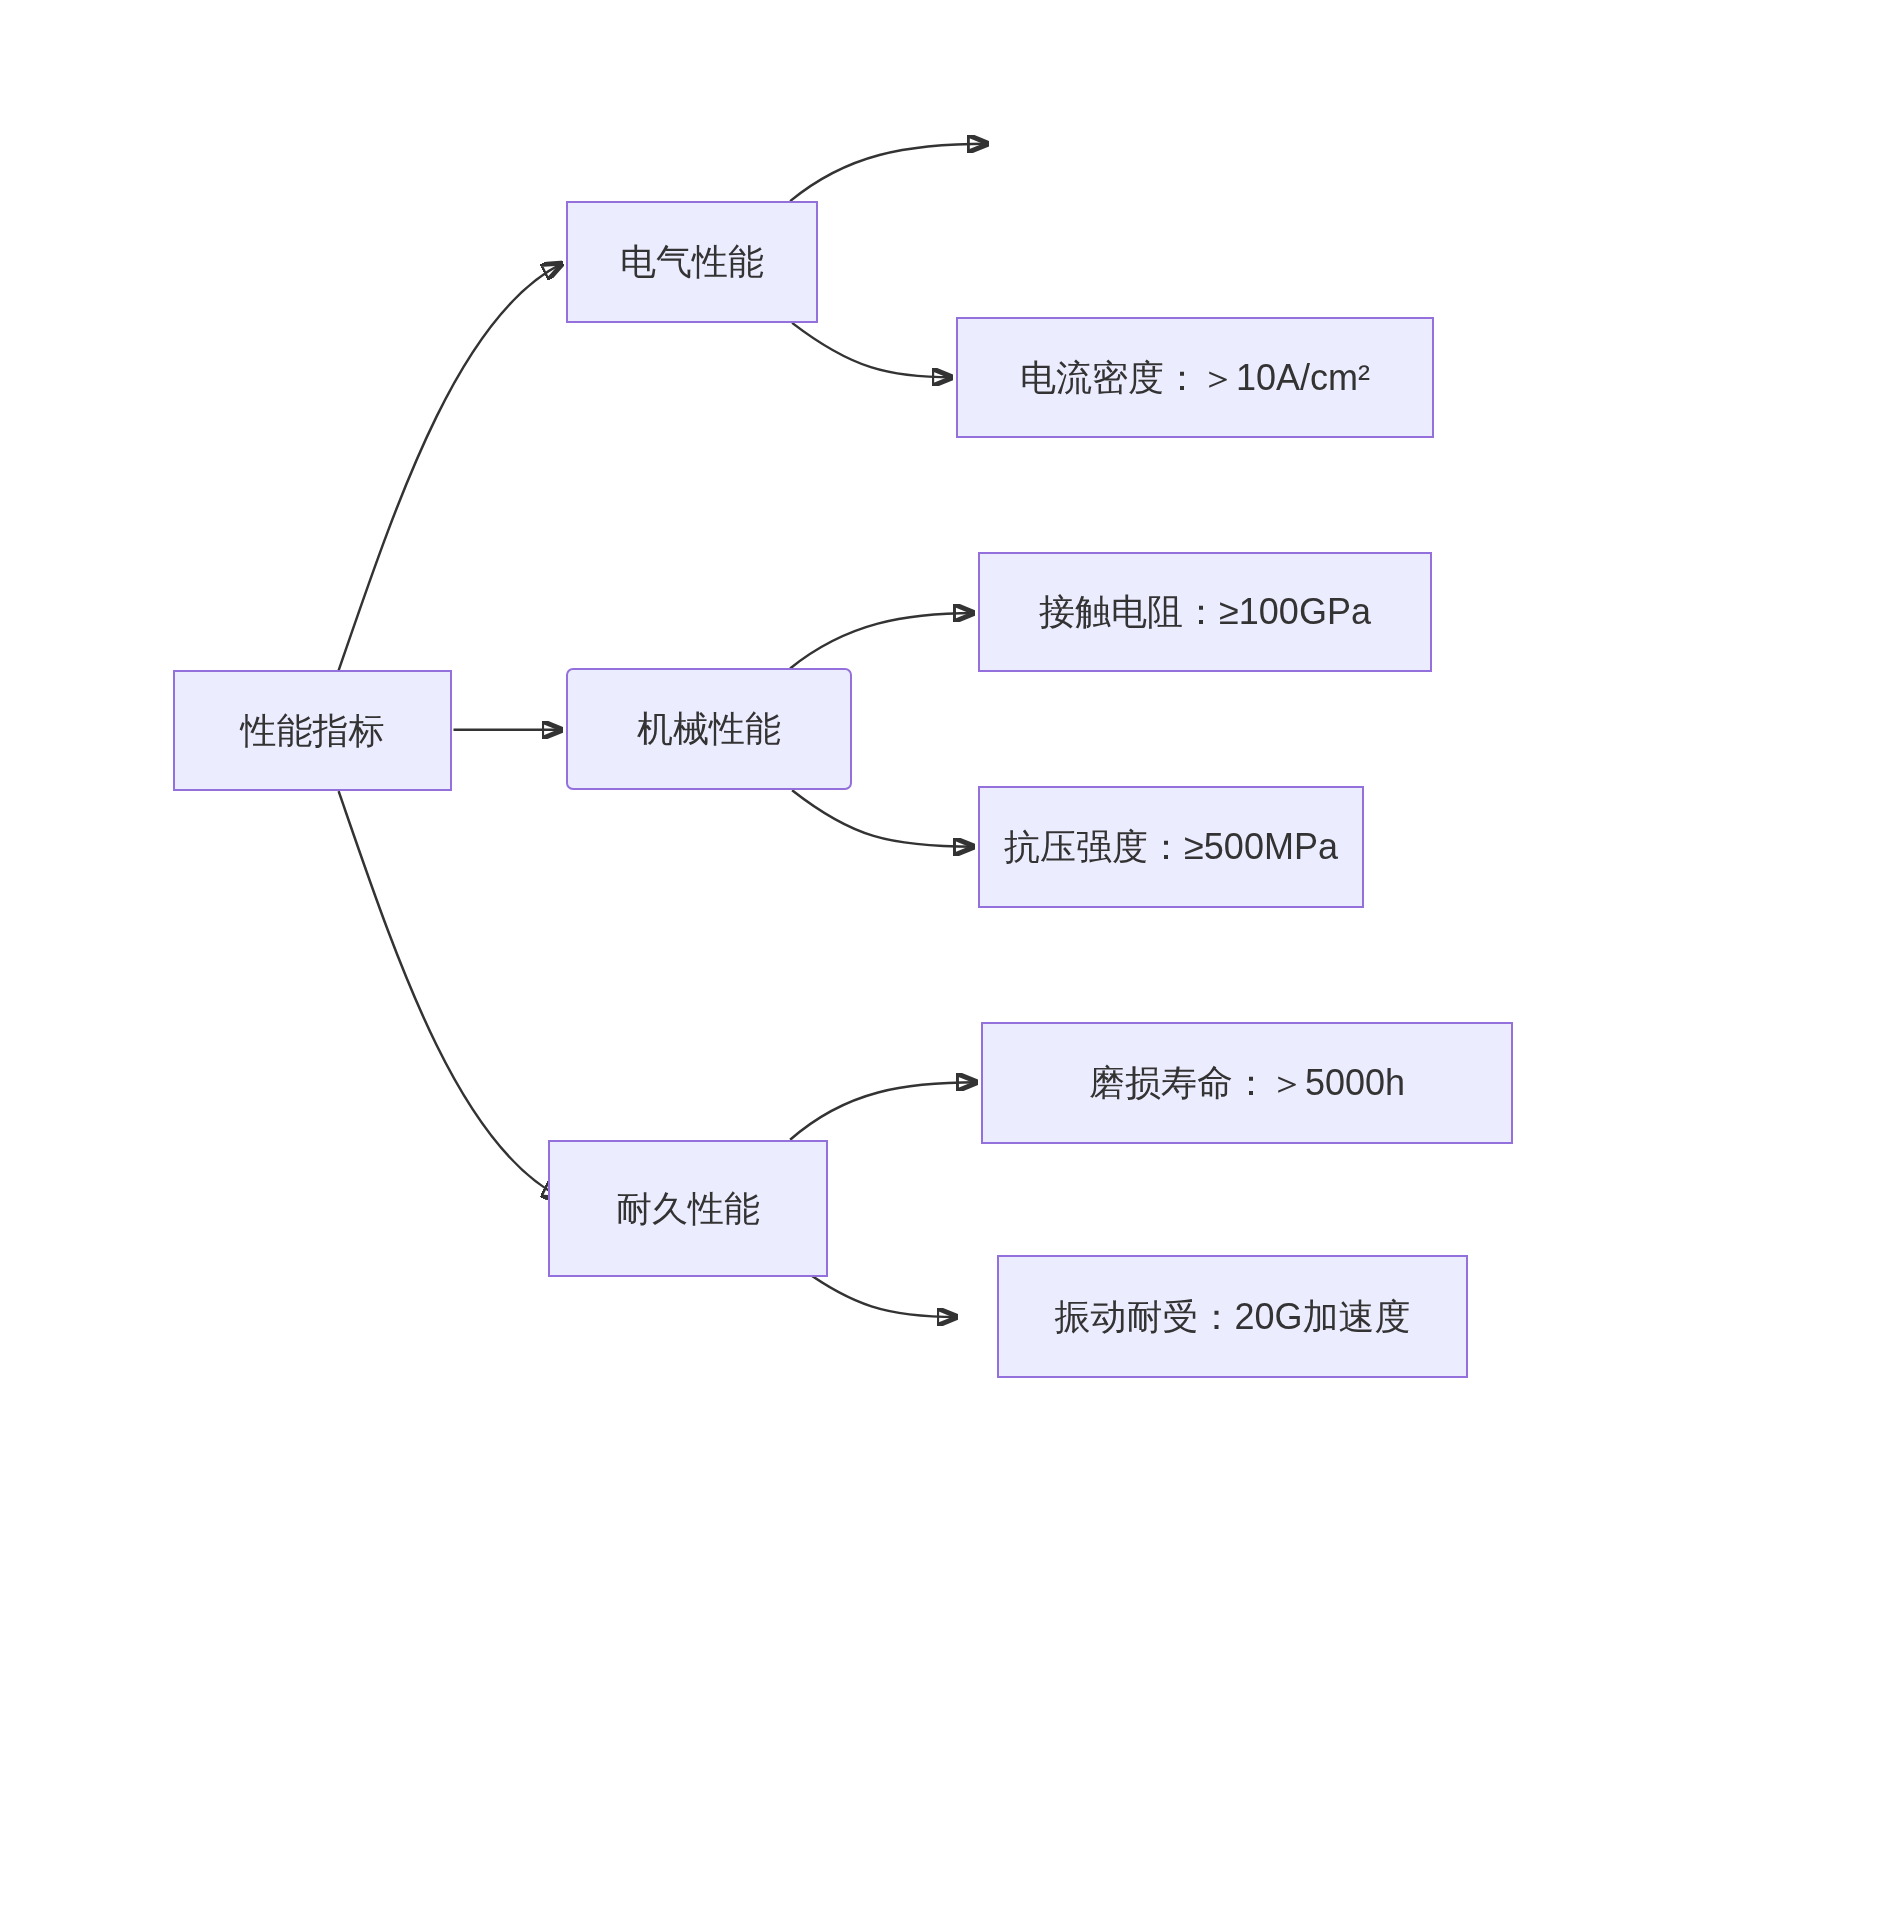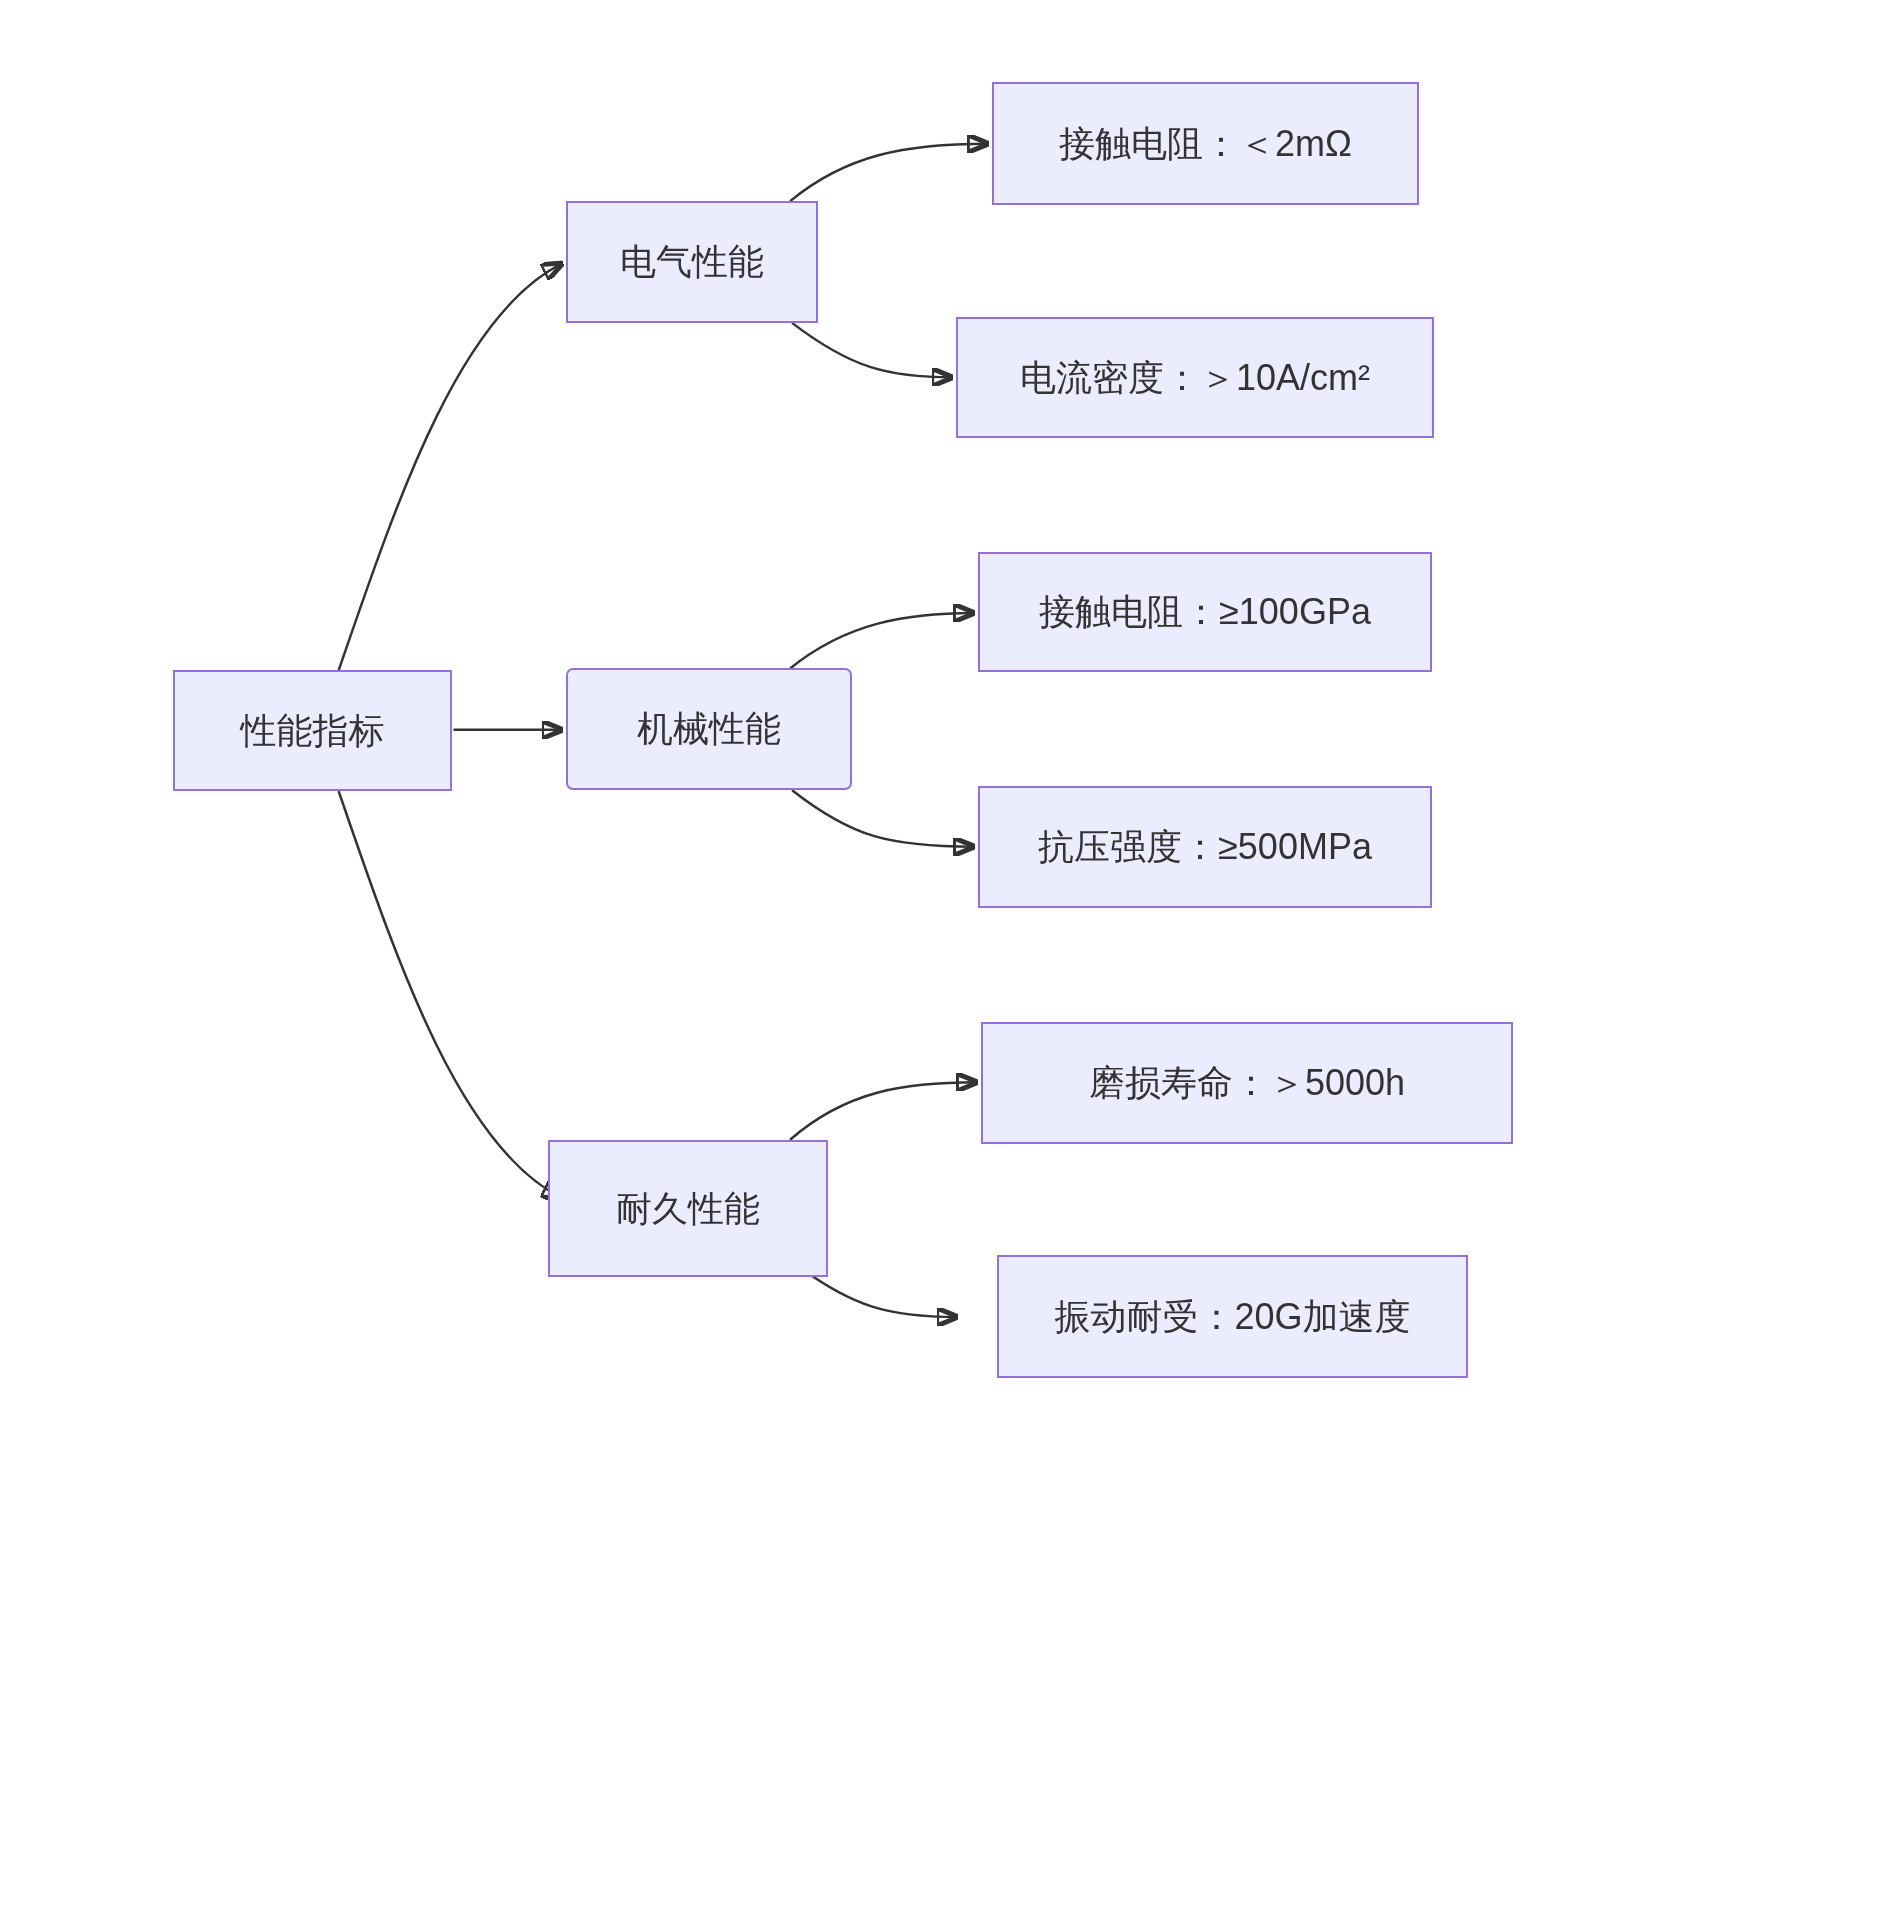--- a/index.html
+++ b/index.html
@@ -37,21 +37,21 @@
     white-space:nowrap;
   }
   
   .n-root        {left:173px; top:670px;  width:279px; height:121px;}
   .n-electrical  {left:566px; top:201px;  width:252px; height:122px;}
   .n-mechanical  {left:566px; top:668px;  width:286px; height:122px;border-radius:7px;}
   .n-durability  {left:548px; top:1140px; width:280px; height:137px;}
   .n-contact     {left:992px;top:82px;   width:427px; height:123px;}
   .n-current     {left:956px; top:317px;  width:478px; height:121px;text-align:right;}
   .n-elastic     {left:978px; top:552px;  width:454px; height:120px;}
-  .n-compressive {left:978px; top:786px;  width:454px; height:122px;}
+  .n-compressive {left:978px; top:786px;  width:386px; height:122px;}
   .n-wear        {left:981px; top:1022px; width:532px; height:122px;}
   .n-vibration   {left:961px; top:1255px; width:471px; height:123px;margin-left:36px;}
 </style>
 </head>
 <body>
 
 <div class="canvas">
 
   <svg class="edges-layer" width="1905" height="1925" viewBox="0 0 1924 1944" xmlns="http://www.w3.org/2000/svg">
     <defs>
@@ -71,21 +71,20 @@
   </svg>
 
   <div class="node n-root">性能指标</div>
 
   <div class="node n-electrical">电气性能</div>
 
   <div class="node n-mechanical">机械性能</div>
 
   <div class="node n-durability">耐久性能</div>
 
-  <div class="node n-contact">接触电阻：＜2mΩ</div>
 
   <div class="node n-current">电流密度：＞10A/cm²</div>
 
   <div class="node n-elastic">接触电阻：≥100GPa</div>
 
   <div class="node n-compressive">抗压强度：≥500MPa</div>
 
   <div class="node n-wear">磨损寿命：＞5000h</div>
 
   <div class="node n-vibration">振动耐受：20G加速度</div>

